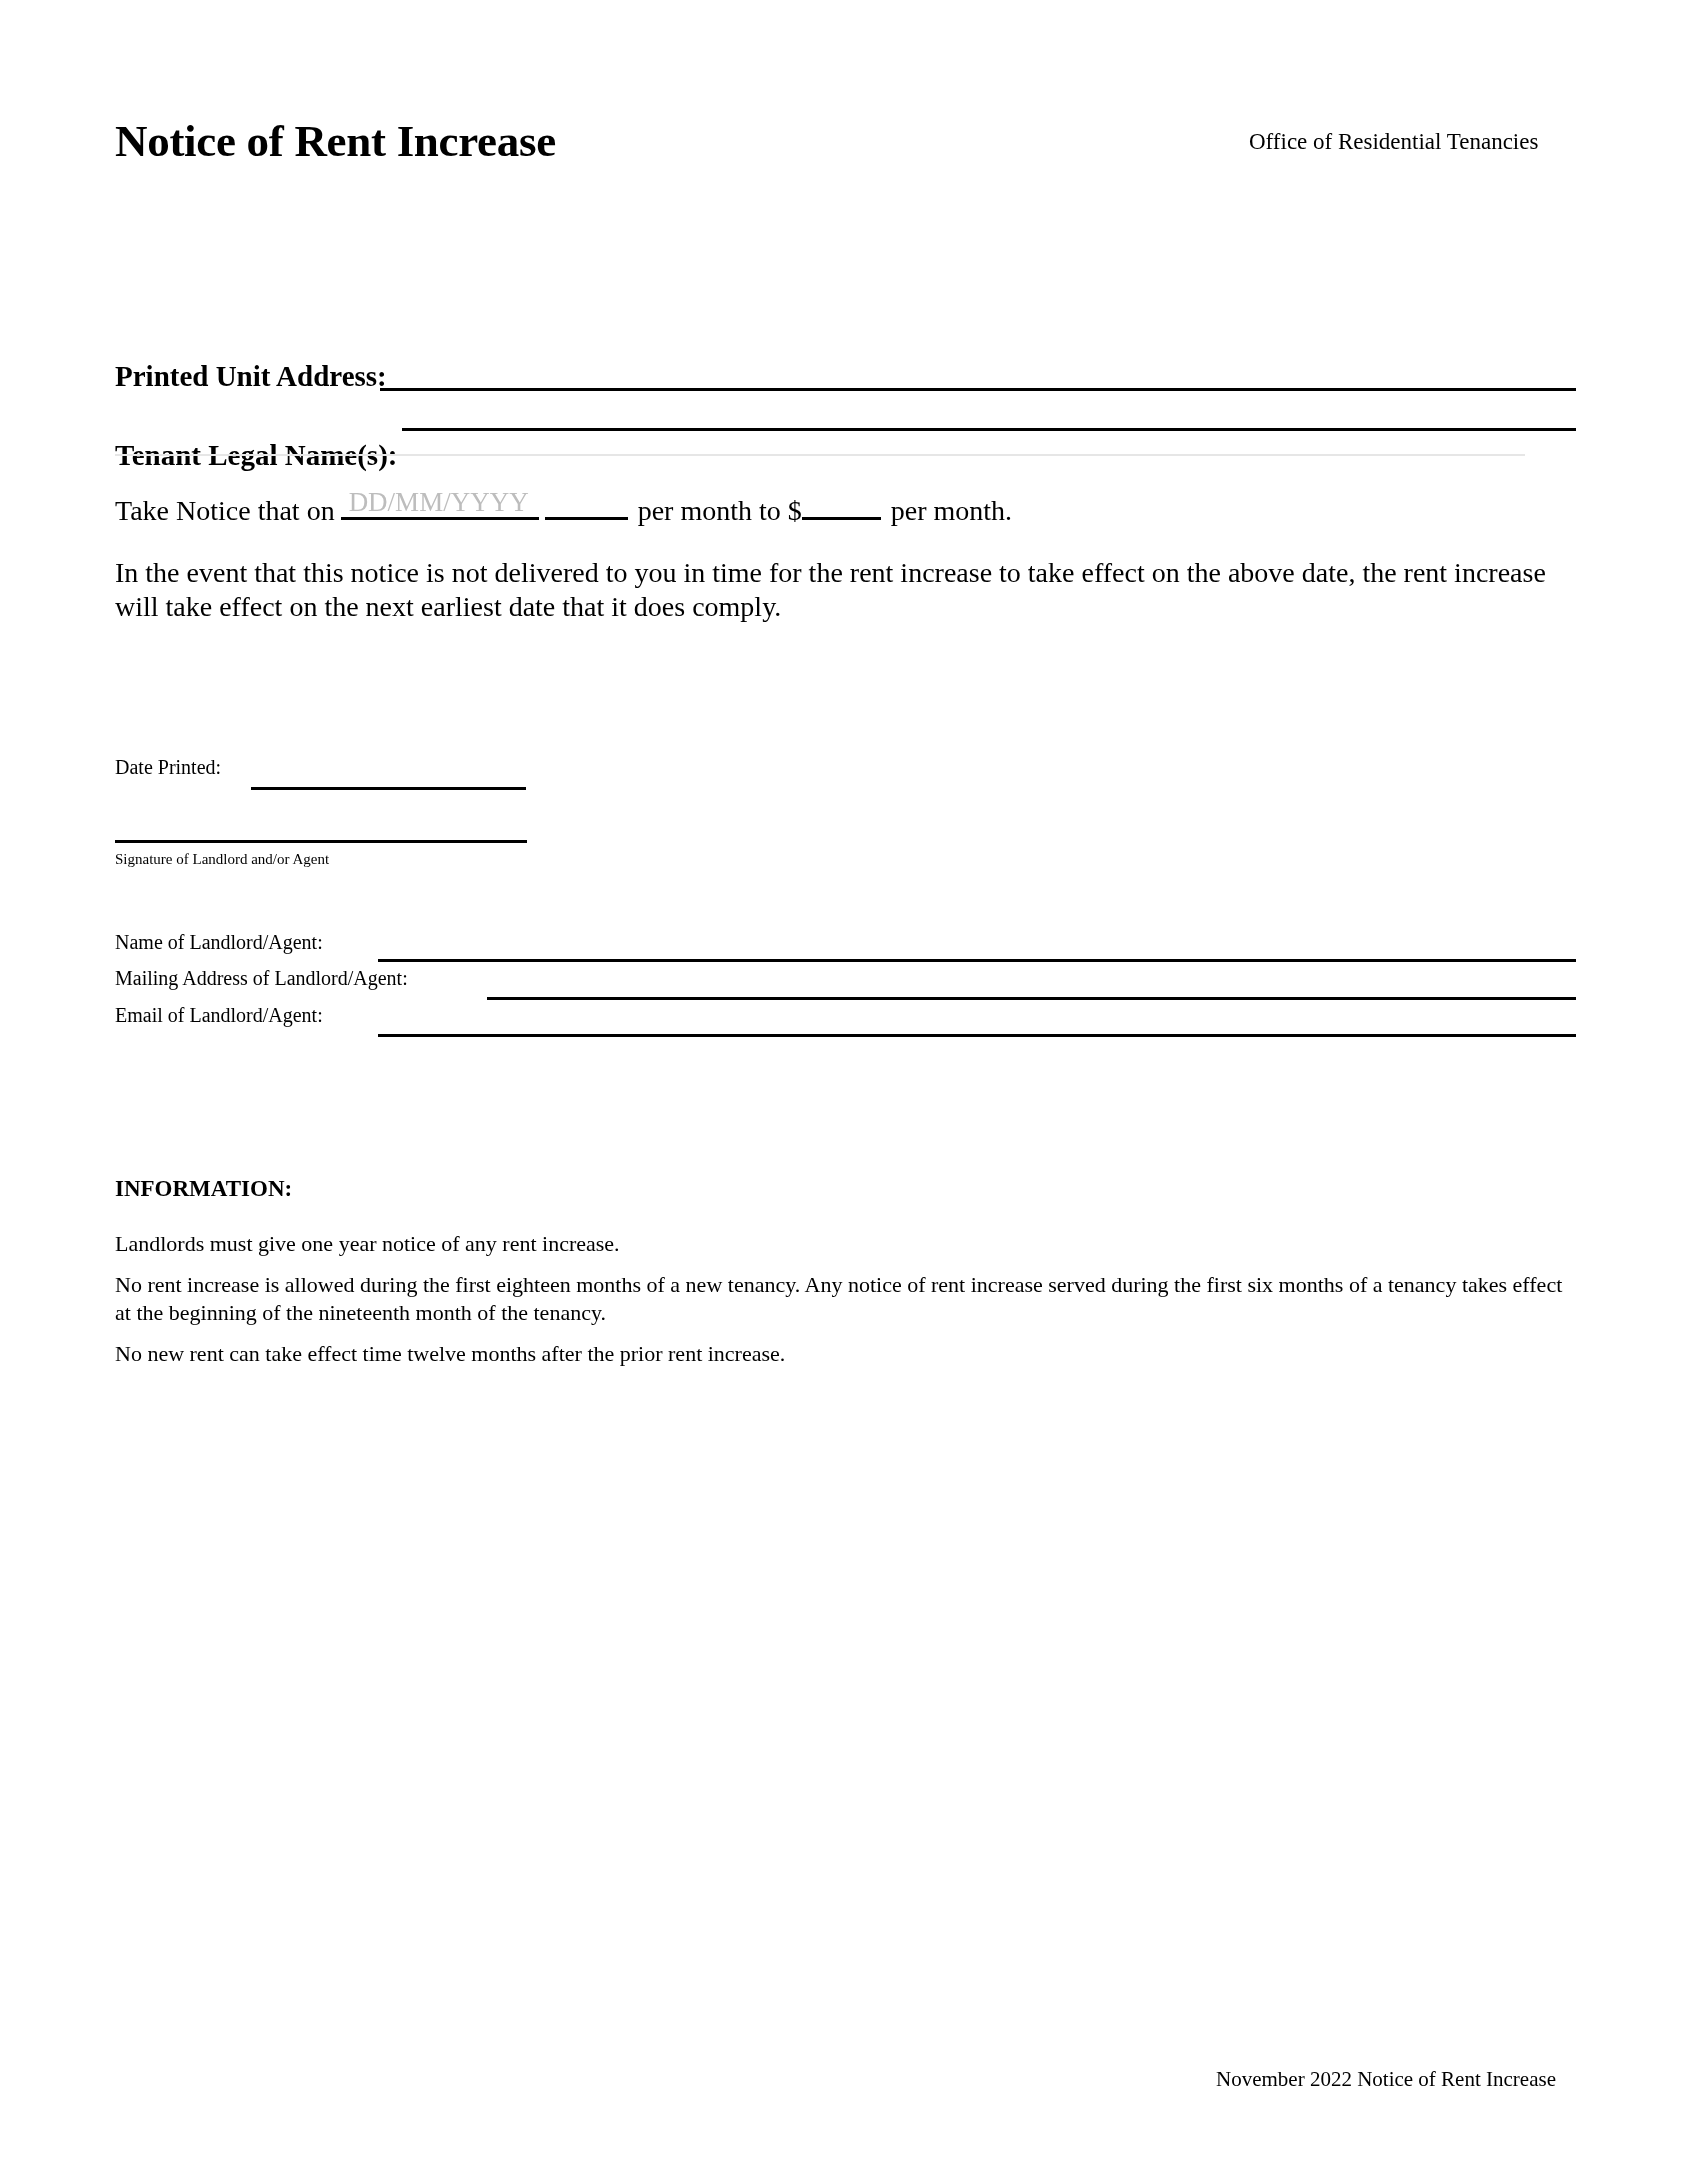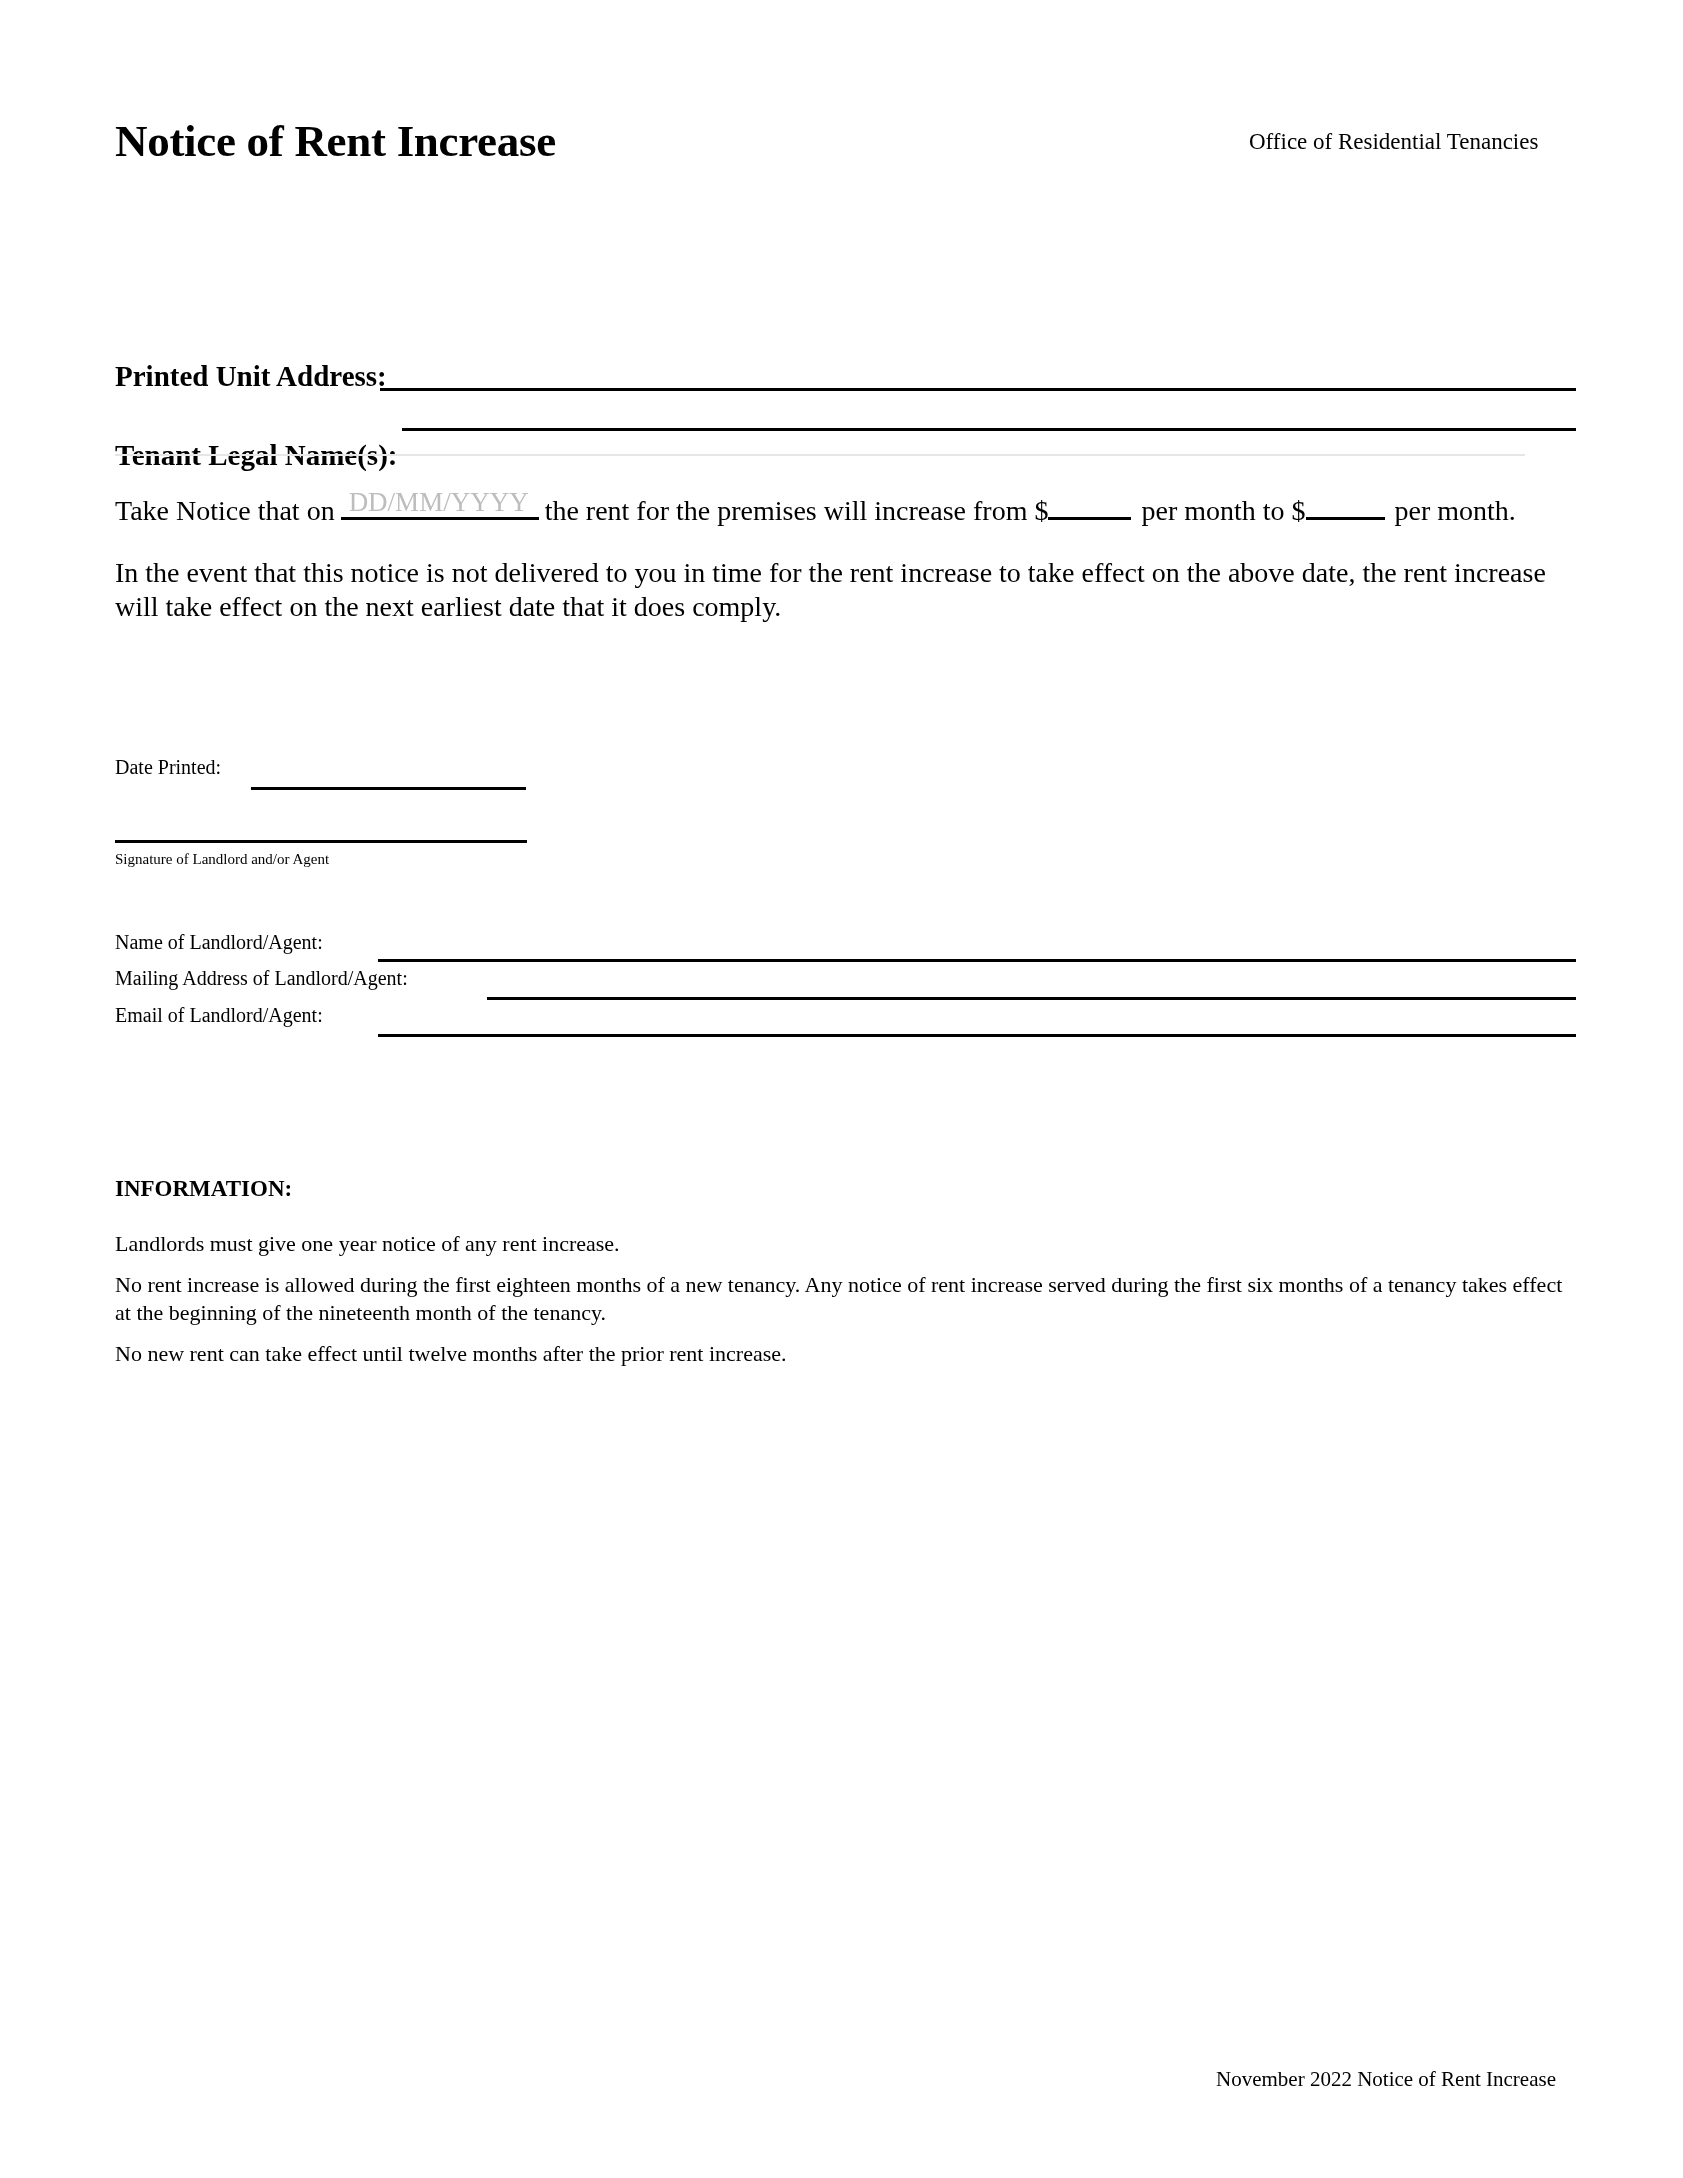--- a/index.html
+++ b/index.html
@@ -34,21 +34,20 @@
 
 <div class="faint-rule"></div>
 
 <div class="abs notice-row">
   <span>Take Notice that on</span>
   <span style="width:6px;"></span>
   <span class="blank" style="width:198px;">
     <span class="ph">DD/MM/YYYY</span>
   </span>
   <span style="width:6px;"></span>
-  <span>the rent for the premises will increase from $</span>
   <span class="blank" style="width:83px;"></span>
   <span style="width:10px;"></span>
   <span>per month to $</span>
   <span class="blank" style="width:79px;"></span>
   <span style="width:10px;"></span>
   <span>per month.</span>
 </div>
 
 <div class="abs para">In the event that this notice is not delivered to you in time for the rent increase to take effect on the above date, the rent increase will take effect on the next earliest date that it does comply.</div>
 
@@ -60,16 +59,16 @@
 <div class="abs small-label" style="left:115px; top:931px;">Name of Landlord/Agent:</div>
 <div class="line" style="left:378px; top:959px; width:1198px;"></div>
 <div class="abs small-label" style="left:115px; top:967px;">Mailing Address of Landlord/Agent:</div>
 <div class="line" style="left:487px; top:997px; width:1089px;"></div>
 <div class="abs small-label" style="left:115px; top:1004px;">Email of Landlord/Agent:</div>
 <div class="line" style="left:378px; top:1034px; width:1198px;"></div>
 
 <div class="abs info-head">INFORMATION:</div>
 <div class="abs info-p" style="top:1230px;">Landlords must give one year notice of any rent increase.</div>
 <div class="abs info-p" style="top:1271px;">No rent increase is allowed during the first eighteen months of a new tenancy. Any notice of rent increase served during the first six months of a tenancy takes effect at the beginning of the nineteenth month of the tenancy.</div>
-<div class="abs info-p" style="top:1340px;">No new rent can take effect until twelve months after the prior rent increase.</div>
+<div class="abs info-p" style="top:1340px;">No new rent can take effect time twelve months after the prior rent increase.</div>
 
 <div class="abs footer">November 2022 Notice of Rent Increase</div>
 
 
 </body></html>

